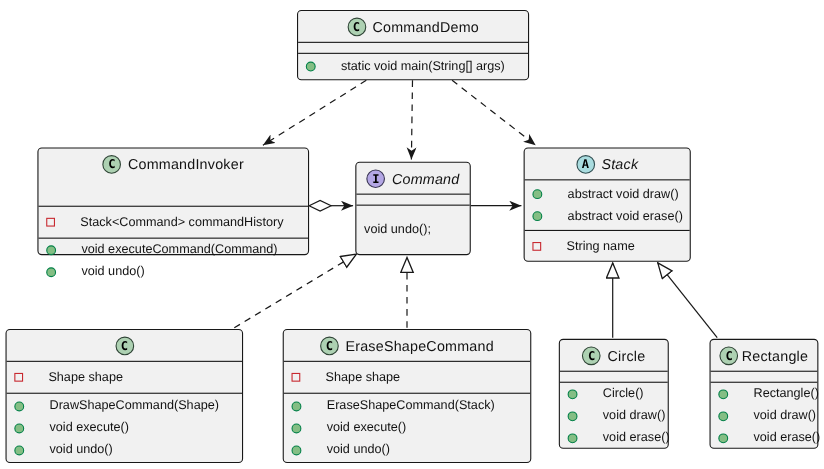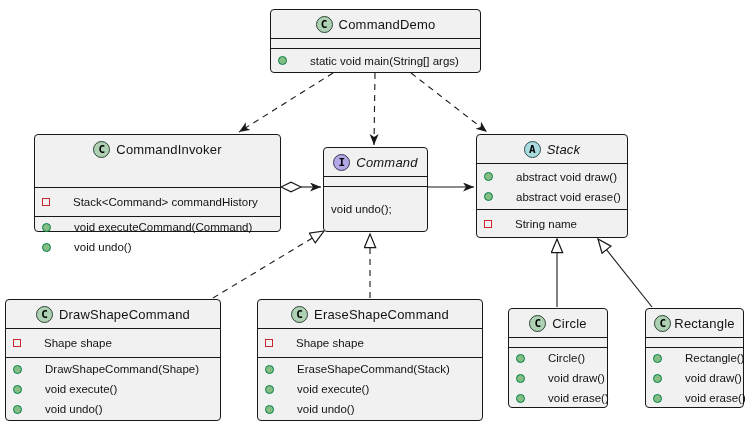--- a/index.html
+++ b/index.html
@@ -152,21 +152,20 @@
       <div class="row">
         <span class="vis vis-field"></span>
         <span style="font-style:normal">String name</span>
       </div>
     </div>
   </div>
 
   <div class="uml-box" style="left:5px;top:299px;width:216px;height:122px;">
     <div class="title" style="height:28px;">
       <span class="spot spot-class">C</span>
-      <span class="cname">DrawShapeCommand</span>
     </div>
     <div class="comp" style="height:28px;">
       <div class="row">
         <span class="vis vis-field"></span>
         <span>Shape shape</span>
       </div>
     </div>
     <div class="comp grow">
       <div class="row">
         <span class="vis vis-method"></span>

